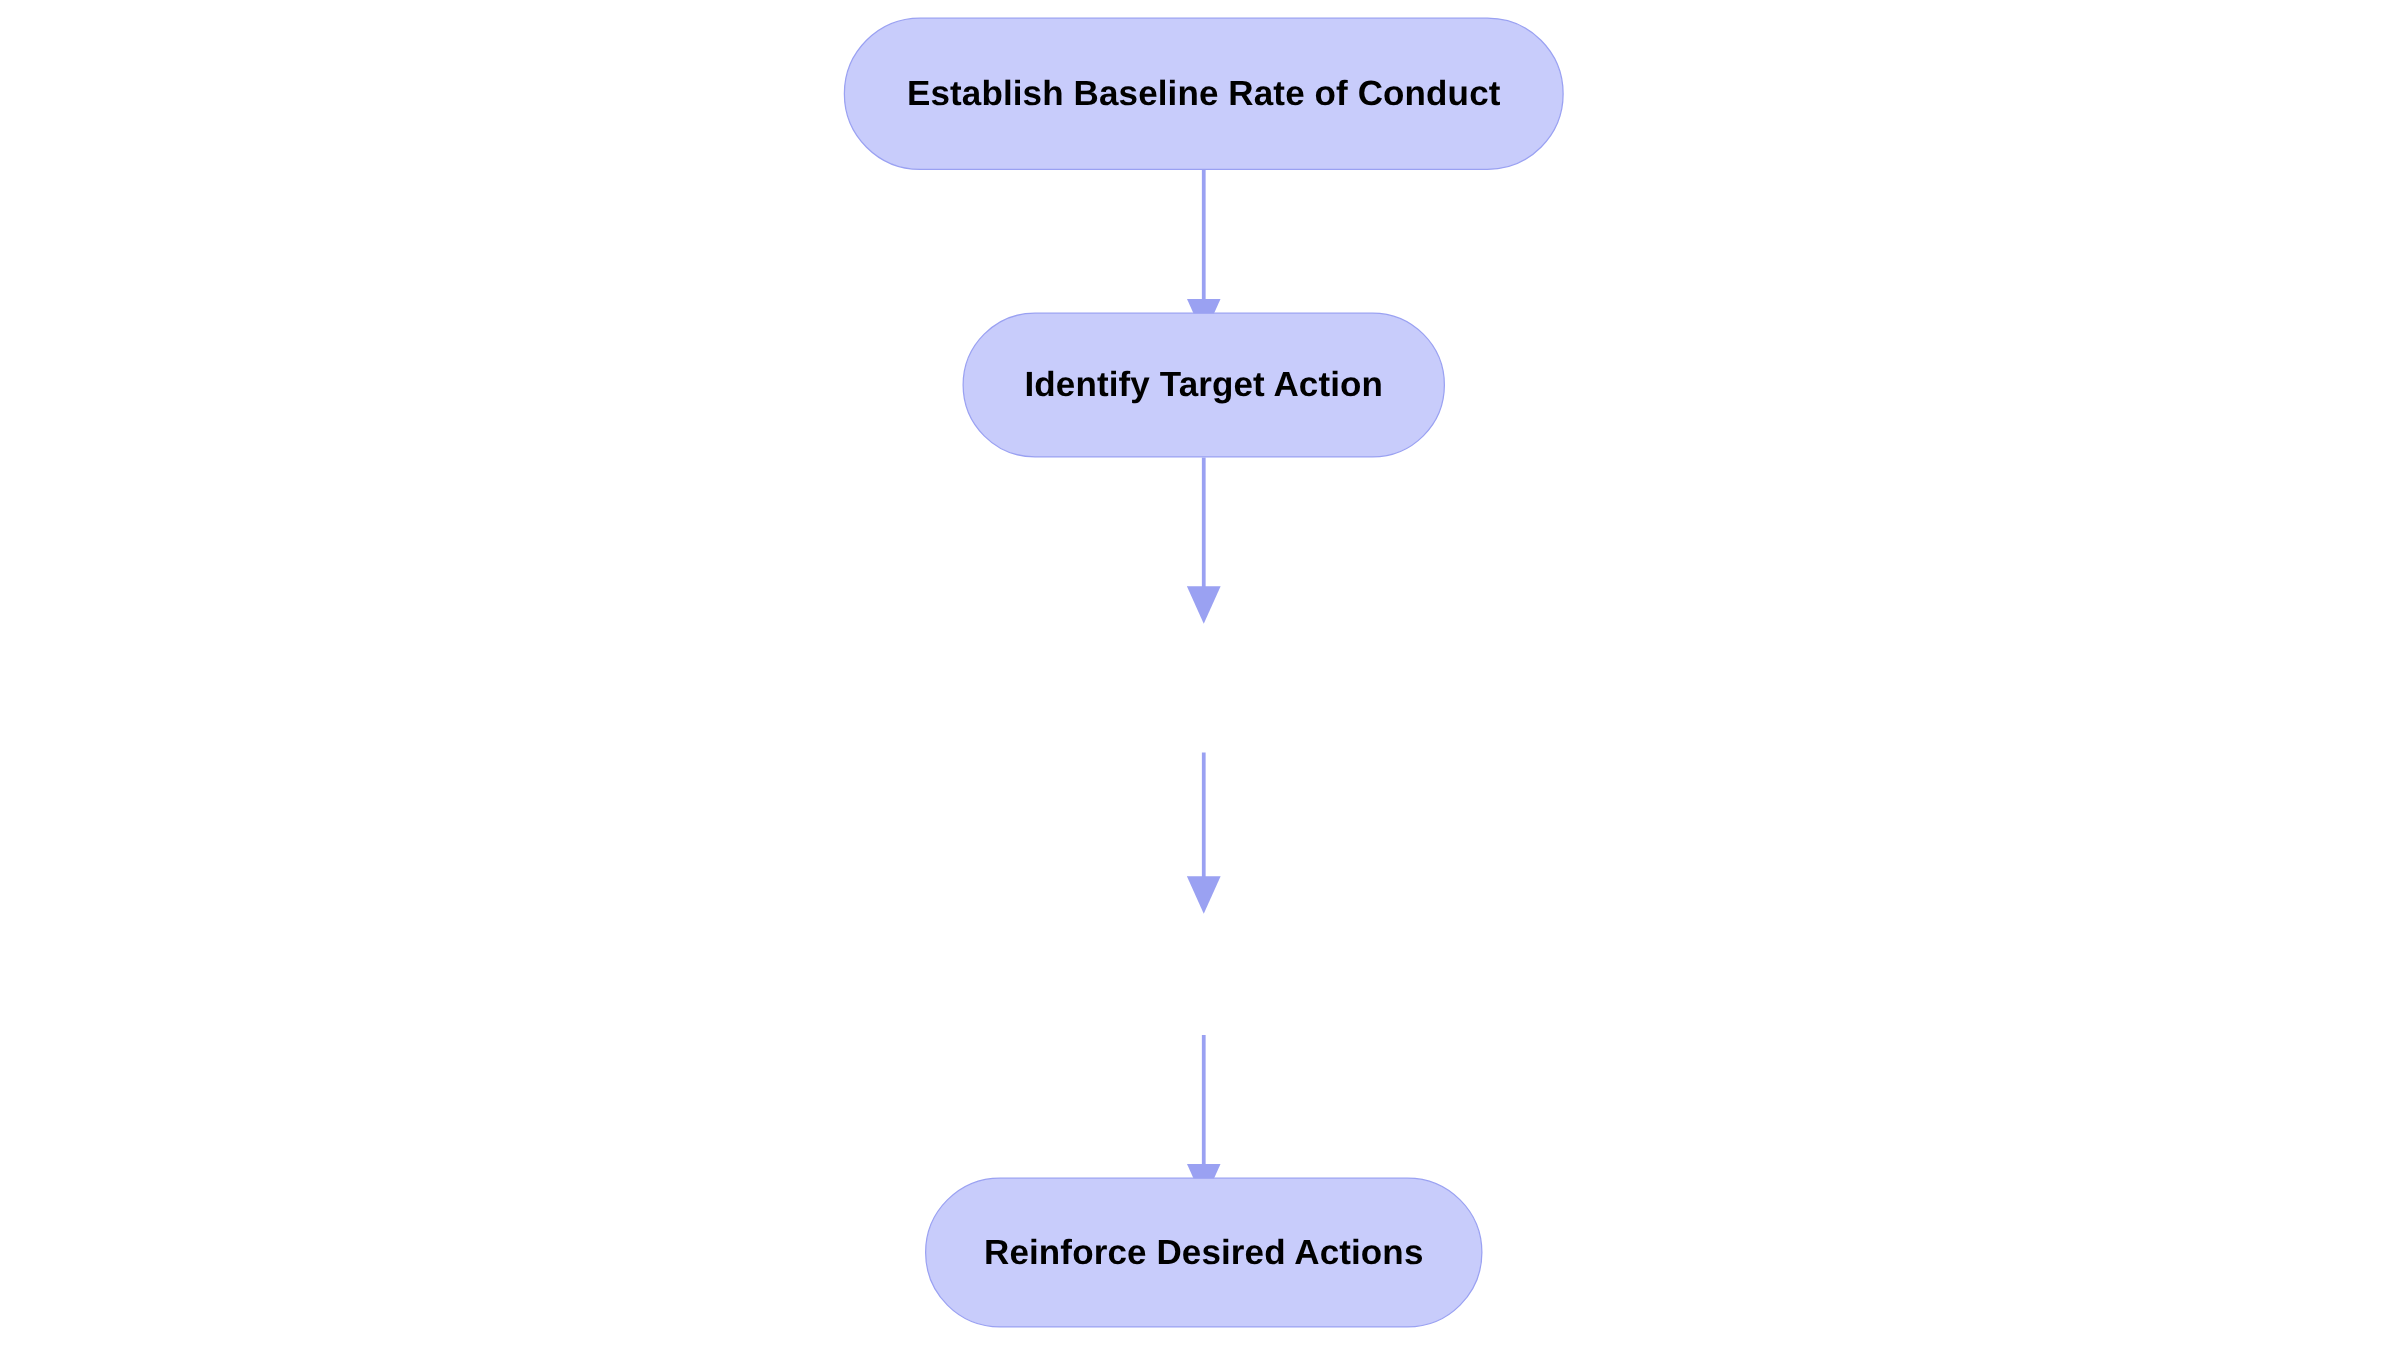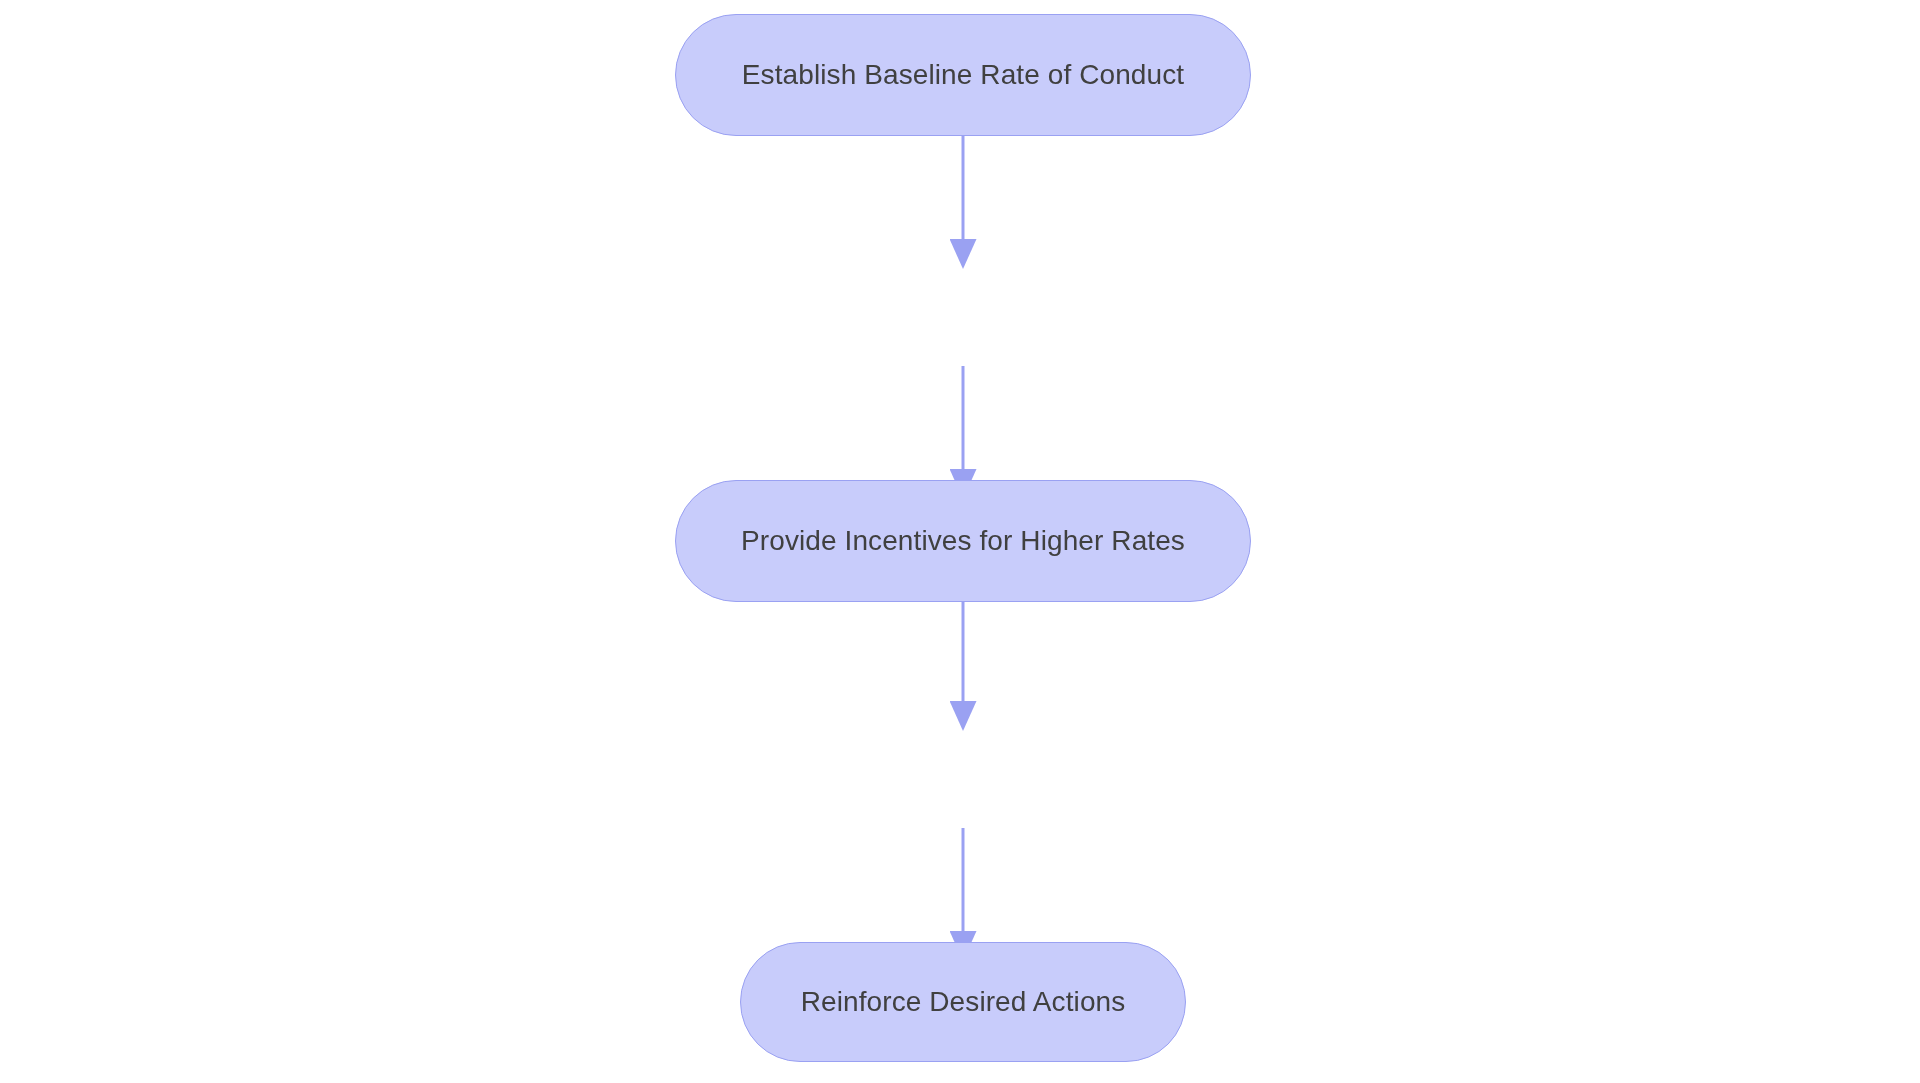--- a/index.html
+++ b/index.html
@@ -45,24 +45,24 @@
     display: flex;
     align-items: center;
     justify-content: center;
     background: #c8ccfb;
     border: 1.6px solid #9aa1f2;
     border-radius: 999px;
     transform: translateX(-50%);
   }
 
   .flow-node-label {
-    color: #404040;
+    color: #000000;
     font-family: "Liberation Sans", sans-serif;
     font-size: 28px;
-    font-weight: 400;
+    font-weight: 700;
     line-height: 1;
     letter-spacing: 0.1px;
     white-space: nowrap;
     text-align: center;
     user-select: none;
   }
 
   .node-1 { left: 963px; top: 14px;  width: 576px; height: 122px; }
   .node-2 { left: 963px; top: 250px; width: 386px; height: 116px; }
   .node-3 { left: 963px; top: 480px; width: 576px; height: 122px; }
@@ -97,24 +97,24 @@
       <line x1="963" y1="828" x2="963" y2="934" stroke="#9aa1f2" stroke-width="3" marker-end="url(#arrowhead)"></line>
     </g>
   </svg>
 
   <div class="node-layer">
 
     <div class="flow-node node-1">
       <span class="flow-node-label">Establish Baseline Rate of Conduct</span>
     </div>
 
+    <div class="flow-node node-2">
+      <span class="flow-node-label">Identify Target Action</span>
+    </div>
 
-    <div class="flow-node node-3">
-      <span class="flow-node-label">Provide Incentives for Higher Rates</span>
-    </div>
 
 
     <div class="flow-node node-5">
       <span class="flow-node-label">Reinforce Desired Actions</span>
     </div>
 
   </div>
 </div>
 
 </body></html>

